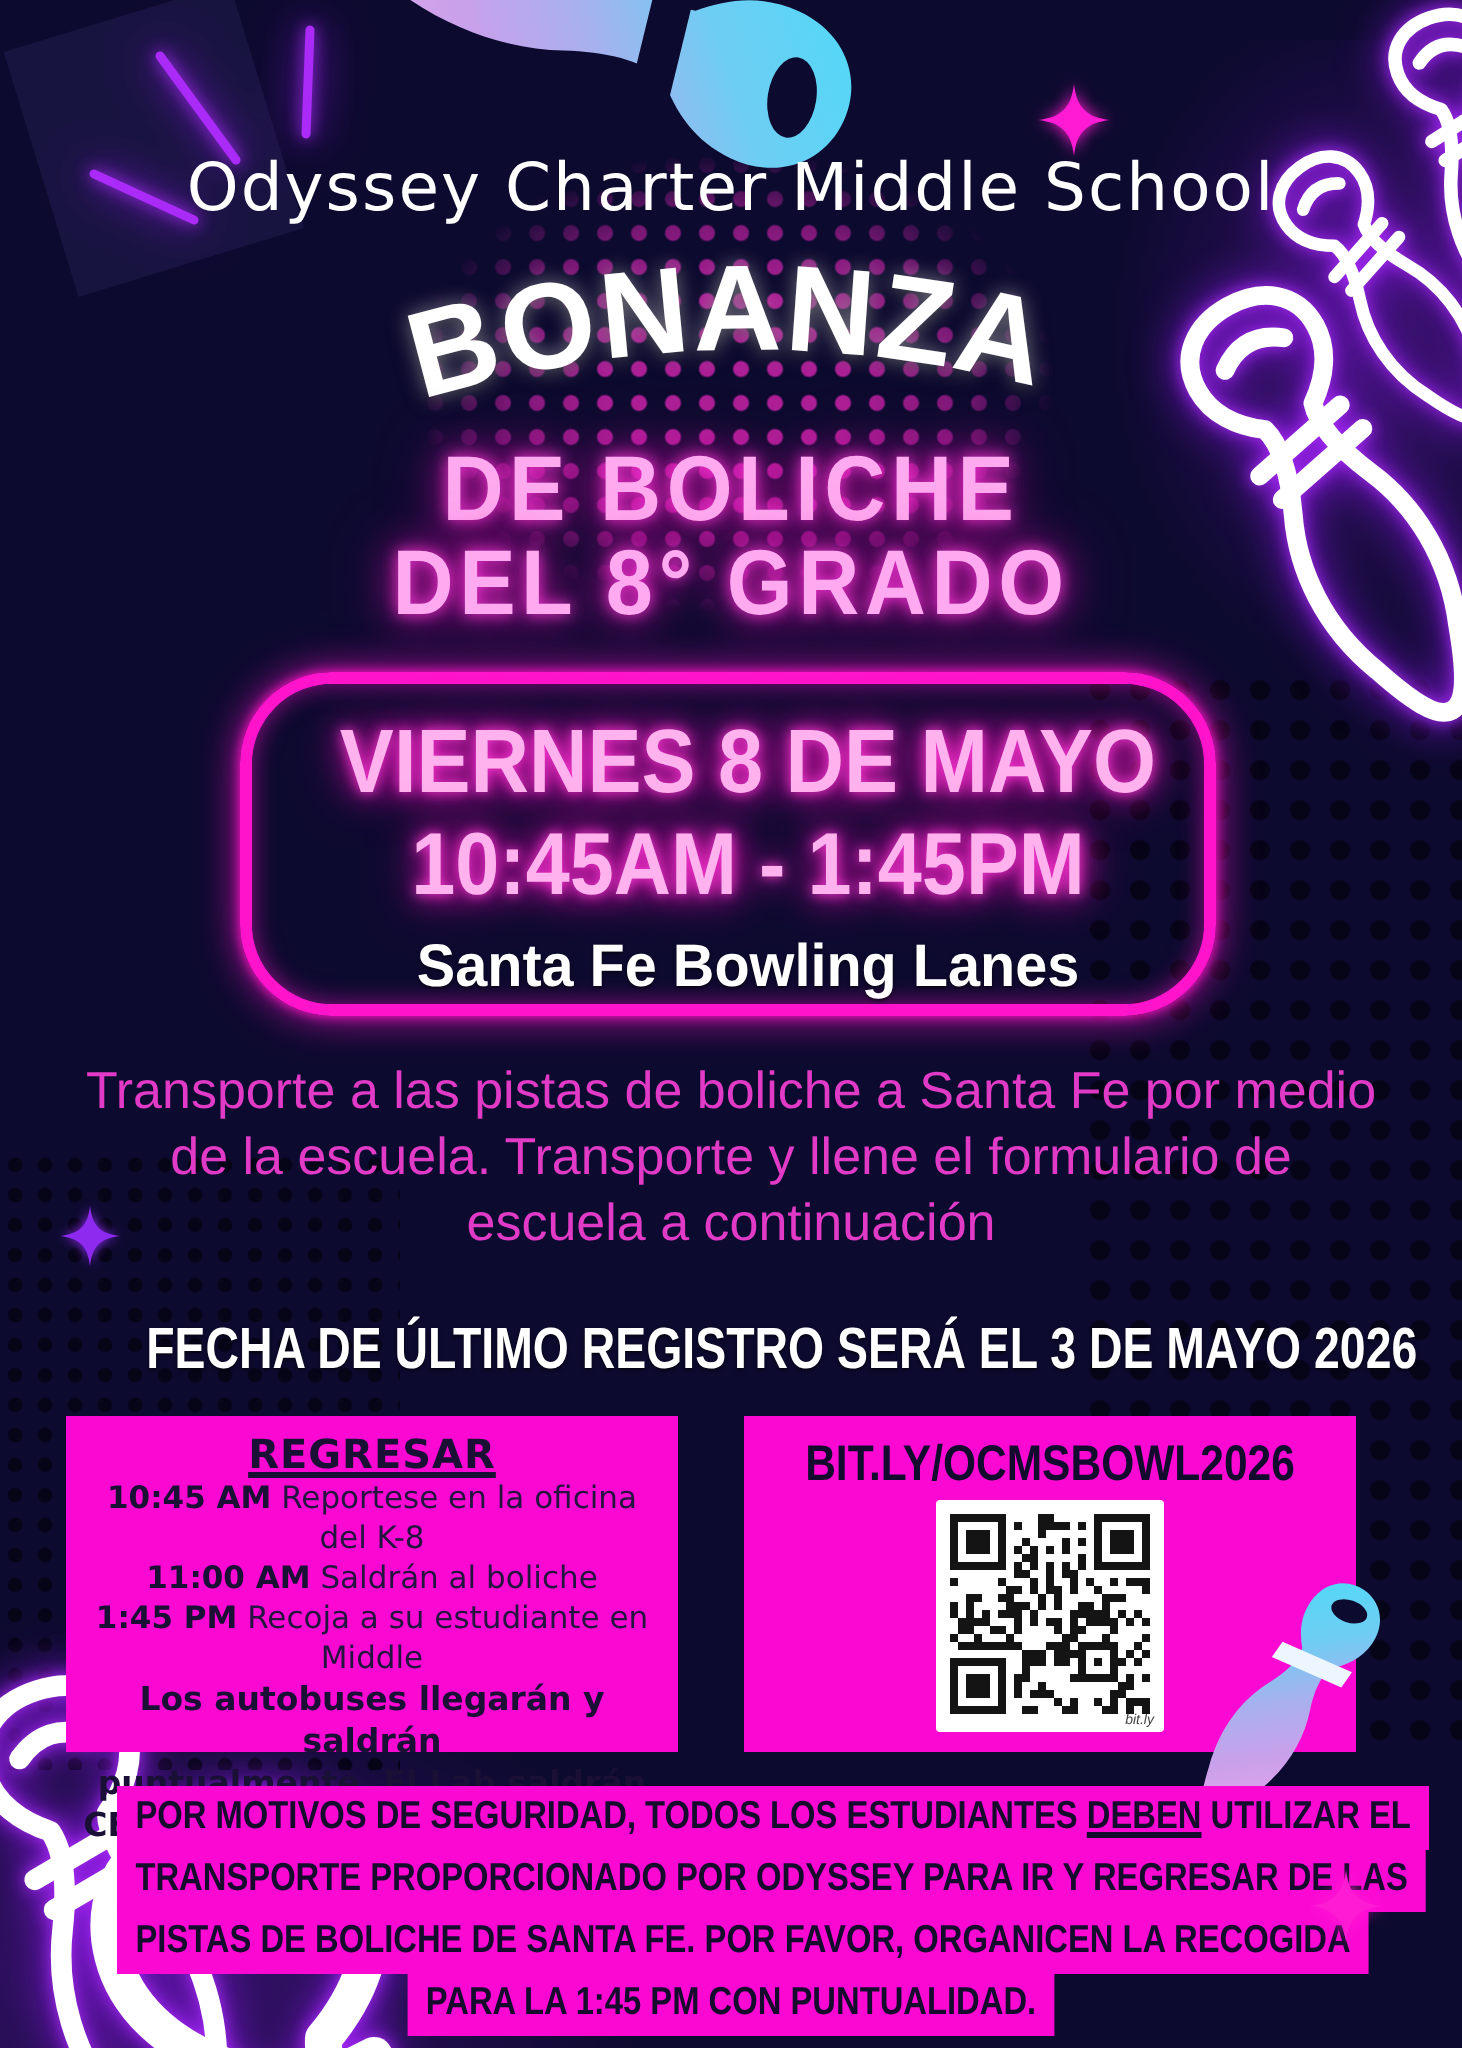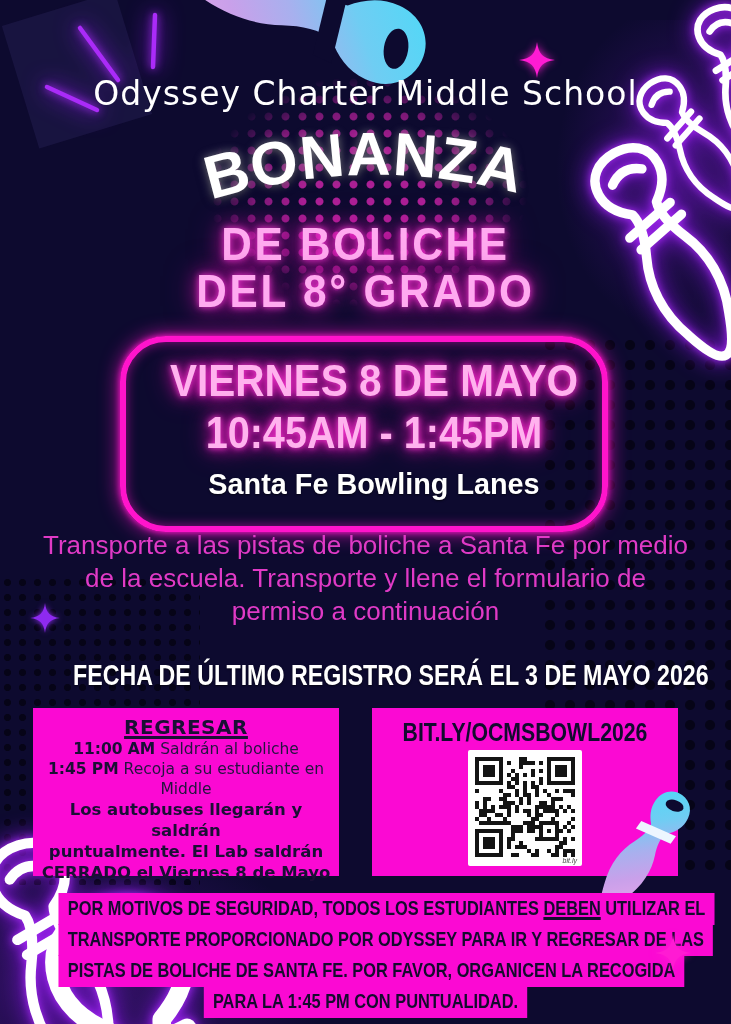--- a/index.html
+++ b/index.html
@@ -46,21 +46,21 @@
   
   .school{left:0;top:74px;width:731px;text-align:center;color:#fff;z-index:3;
           font-family:"DejaVu Sans",sans-serif;font-size:33px;letter-spacing:1px;}
   .bonanza{left:145px;top:124px;z-index:3;
            filter:drop-shadow(0 0 5px rgba(255,255,255,.45)) drop-shadow(0 2px 3px rgba(0,0,0,.5));}
   .subtitle{left:0;width:731px;text-align:center;z-index:3;color:#ffaaf0;
             font-weight:bold;font-size:46px;line-height:46px;letter-spacing:3px;
             text-shadow:0 0 8px #f836d6,0 0 20px #d415ab,0 0 34px rgba(212,21,171,.7);}
   .sub1{top:221px;} .sub2{top:268px;}
 
-  .event-box{left:120px;top:336px;width:488px;height:196px;z-index:5;
+  .event-box{left:120px;top:336px;width:488px;height:172px;z-index:5;
       border:6px solid #ff14cb;border-radius:46px;text-align:center;
       box-shadow:0 0 6px #ff14cb,0 0 20px rgba(255,20,203,.8),inset 0 0 12px rgba(255,20,203,.55);padding-left:20px;}
   .event-date{margin-top:13px;font-weight:bold;font-size:45px;color:#ffb2ee;--sx:.9;
       text-shadow:0 0 7px #ff3ad6,0 0 16px #ec14b8,0 0 28px rgba(236,20,184,.8);}
   .event-time{margin-top:1px;font-weight:bold;font-size:44px;color:#ffb2ee;--sx:.9;
       text-shadow:0 0 7px #ff3ad6,0 0 16px #ec14b8,0 0 28px rgba(236,20,184,.8);}
   .event-venue{margin-top:9px;font-weight:bold;font-size:30px;color:#fff;--sx:.96;
       text-shadow:0 1px 2px rgba(0,0,0,.6);}
 
   .gratis{left:40px;top:529px;width:651px;text-align:center;z-index:5;
@@ -196,29 +196,32 @@
 
   <div class="abs event-box">
     <span class="cx event-date">VIERNES 8 DE MAYO</span>
     <span class="cx event-time">10:45AM - 1:45PM</span>
     <span class="cx event-venue">Santa Fe Bowling Lanes</span>
   </div>
 
   <div class="abs gratis">
     <div>Transporte a las pistas de boliche a Santa Fe por medio</div>
     <div>de la escuela. Transporte y llene el formulario de</div>
-    <div>permiso a continuación</div>
+    <div>escuela a continuación</div>
   </div>
 
   <div class="abs deadline">
     <span class="cx">FECHA DE ÚLTIMO REGISTRO SERÁ EL 3 DE MAYO 2026</span>
   </div>
 
   <div class="abs info-box box-horario">
     <div class="horario-title">REGRESAR</div>
+    <div class="horario-row">
+      <b>10:45 AM</b><span> Reportese en la oficina del K-8</span>
+    </div>
     <div class="horario-row">
       <b>11:00 AM</b><span> Saldrán al boliche</span>
     </div>
     <div class="horario-row">
       <b>1:45 PM</b><span> Recoja a su estudiante en Middle</span>
     </div>
     <div class="horario-note">Los autobuses llegarán y saldrán</div>
     <div class="horario-note">puntualmente. El Lab saldrán</div>
     <div class="horario-note">CERRADO  el Viernes 8 de Mayo</div>
   </div>

